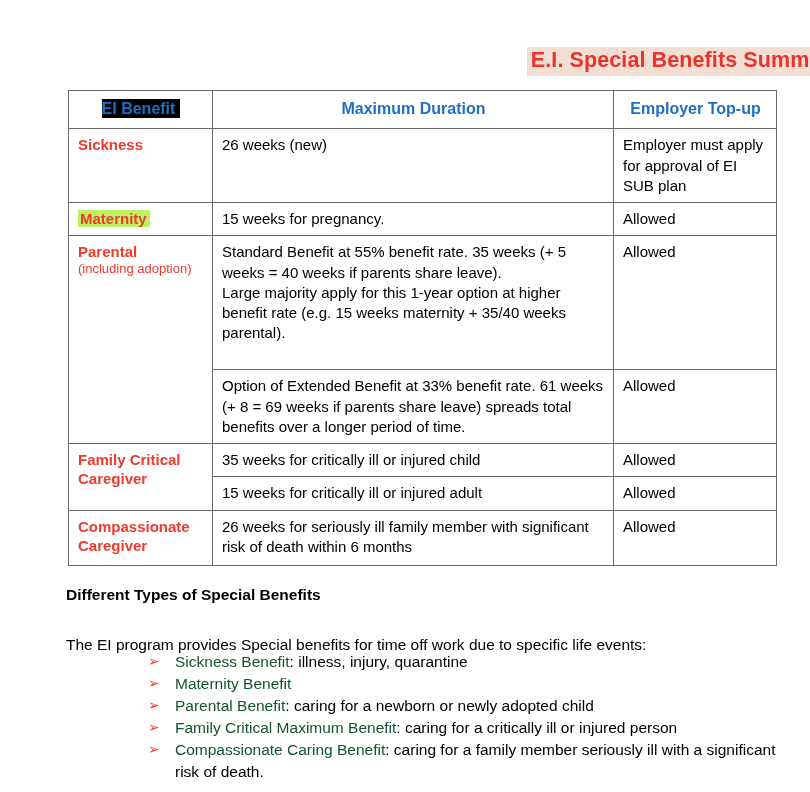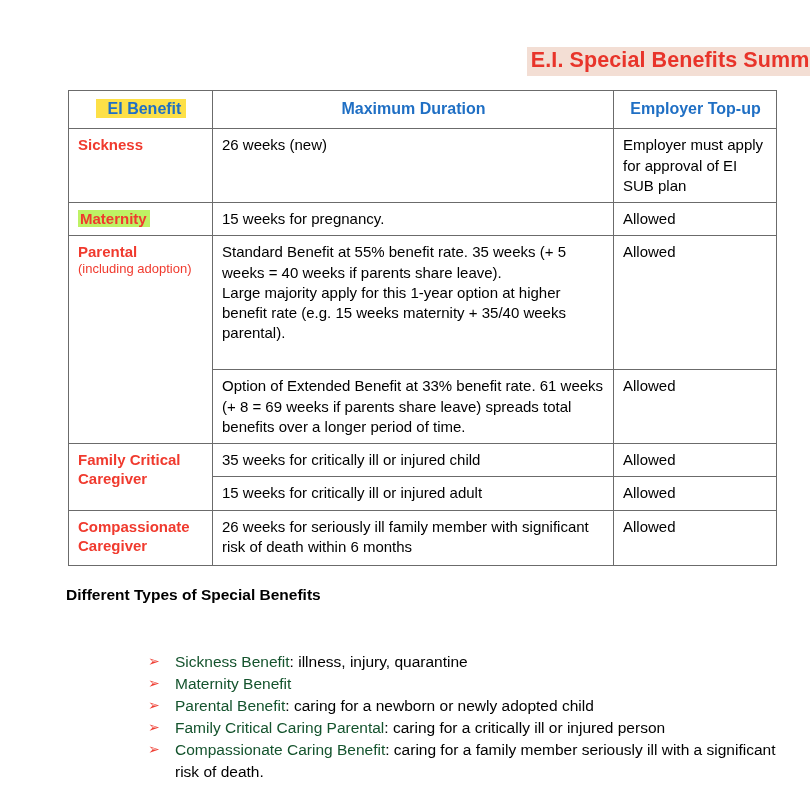--- a/index.html
+++ b/index.html
@@ -66,22 +66,22 @@
   .benefits-table th {
     text-align: center;
     font-weight: bold;
     color: #1f6fc4;
     font-size: 16px;
     padding-top: 7px;
     padding-bottom: 9px;
     vertical-align: middle;
   }
   th .hl {
-    background: #fde047;
-    padding: 1px 5px 1px 12px;
+    background: #000000;
+    padding: 1px 5px 1px 0;
   }
 
   .benefit-name {
     color: #f03a2e;
     font-weight: bold;
     font-size: 15px;
     line-height: 1.28;
   }
   .benefit-name .hl {
     background: #bef264;
@@ -252,41 +252,42 @@
         </td>
         <td>
           <div class="cell-text">Allowed</div>
         </td>
       </tr>
 
     </tbody>
   </table>
 
   <div class="section-heading">Different Types of Special Benefits</div>
+  <div class="intro-para">The EI program provides Special benefits for time off work due to specific life events:</div>
 
   <div class="bullet-list">
 
     <div class="bullet-item">
       <span class="bullet-marker">➢</span>
       <span class="bullet-label">Sickness Benefit</span><span class="bullet-rest">: illness, injury, quarantine</span>
     </div>
 
     <div class="bullet-item">
       <span class="bullet-marker">➢</span>
       <span class="bullet-label">Maternity Benefit</span><span class="bullet-rest"></span>
     </div>
 
     <div class="bullet-item">
       <span class="bullet-marker">➢</span>
       <span class="bullet-label">Parental Benefit</span><span class="bullet-rest">:  caring for a newborn or newly adopted child</span>
     </div>
 
     <div class="bullet-item">
       <span class="bullet-marker">➢</span>
-      <span class="bullet-label">Family Critical Caring Parental</span><span class="bullet-rest">:  caring for a critically ill or injured person</span>
+      <span class="bullet-label">Family Critical Maximum Benefit</span><span class="bullet-rest">:  caring for a critically ill or injured person</span>
     </div>
 
     <div class="bullet-item">
       <span class="bullet-marker">➢</span>
       <span class="bullet-label">Compassionate Caring Benefit</span><span class="bullet-rest">:  caring for a family member seriously ill with a significant risk of death.</span>
     </div>
 
   </div>
 
 </div>

